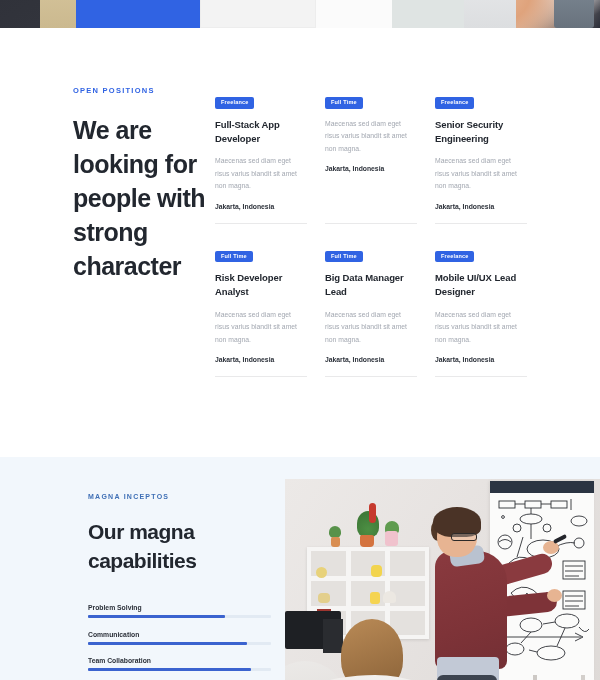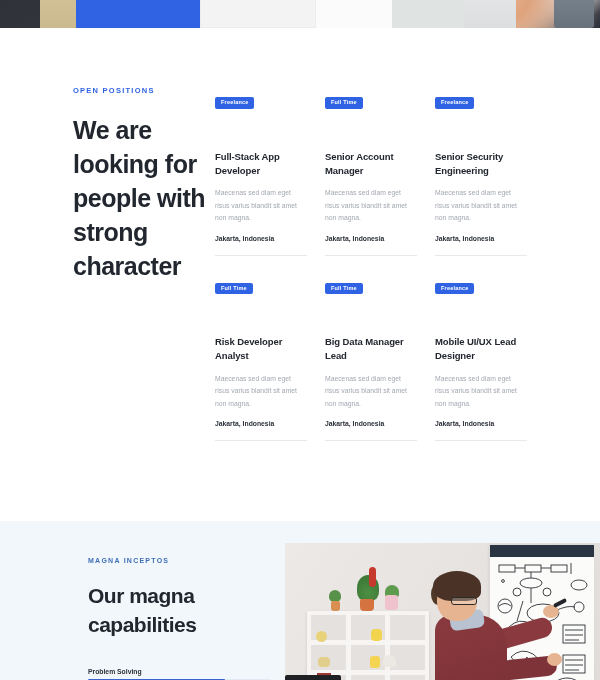--- a/index.html
+++ b/index.html
@@ -142,21 +142,20 @@
     line-height: 1;
     margin-bottom: 9px;
   }
   .job-title {
     font-size: 9.5px;
     font-weight: 700;
     line-height: 1.5;
     color: #22272f;
     letter-spacing: -0.1px;
     margin-bottom: 9px;
-    margin-top: 32px;
   }
   .job-desc {
     font-size: 6.8px;
     line-height: 1.85;
     color: #a3a8b1;
     margin-bottom: 10px;
   }
   .job-loc {
     font-size: 6.8px;
     font-weight: 700;
@@ -407,21 +406,20 @@
 
     <div class="job-card">
       <span class="badge">Freelance</span>
       <div class="job-title">Full-Stack App Developer</div>
       <div class="job-desc">Maecenas sed diam eget risus varius blandit sit amet non magna.</div>
       <div class="job-loc">Jakarta, Indonesia</div>
     </div>
 
     <div class="job-card">
       <span class="badge">Full Time</span>
-      <div class="job-title">Senior Account Manager</div>
       <div class="job-desc">Maecenas sed diam eget risus varius blandit sit amet non magna.</div>
       <div class="job-loc">Jakarta, Indonesia</div>
     </div>
 
     <div class="job-card">
       <span class="badge">Freelance</span>
       <div class="job-title">Senior Security Engineering</div>
       <div class="job-desc">Maecenas sed diam eget risus varius blandit sit amet non magna.</div>
       <div class="job-loc">Jakarta, Indonesia</div>
     </div>

